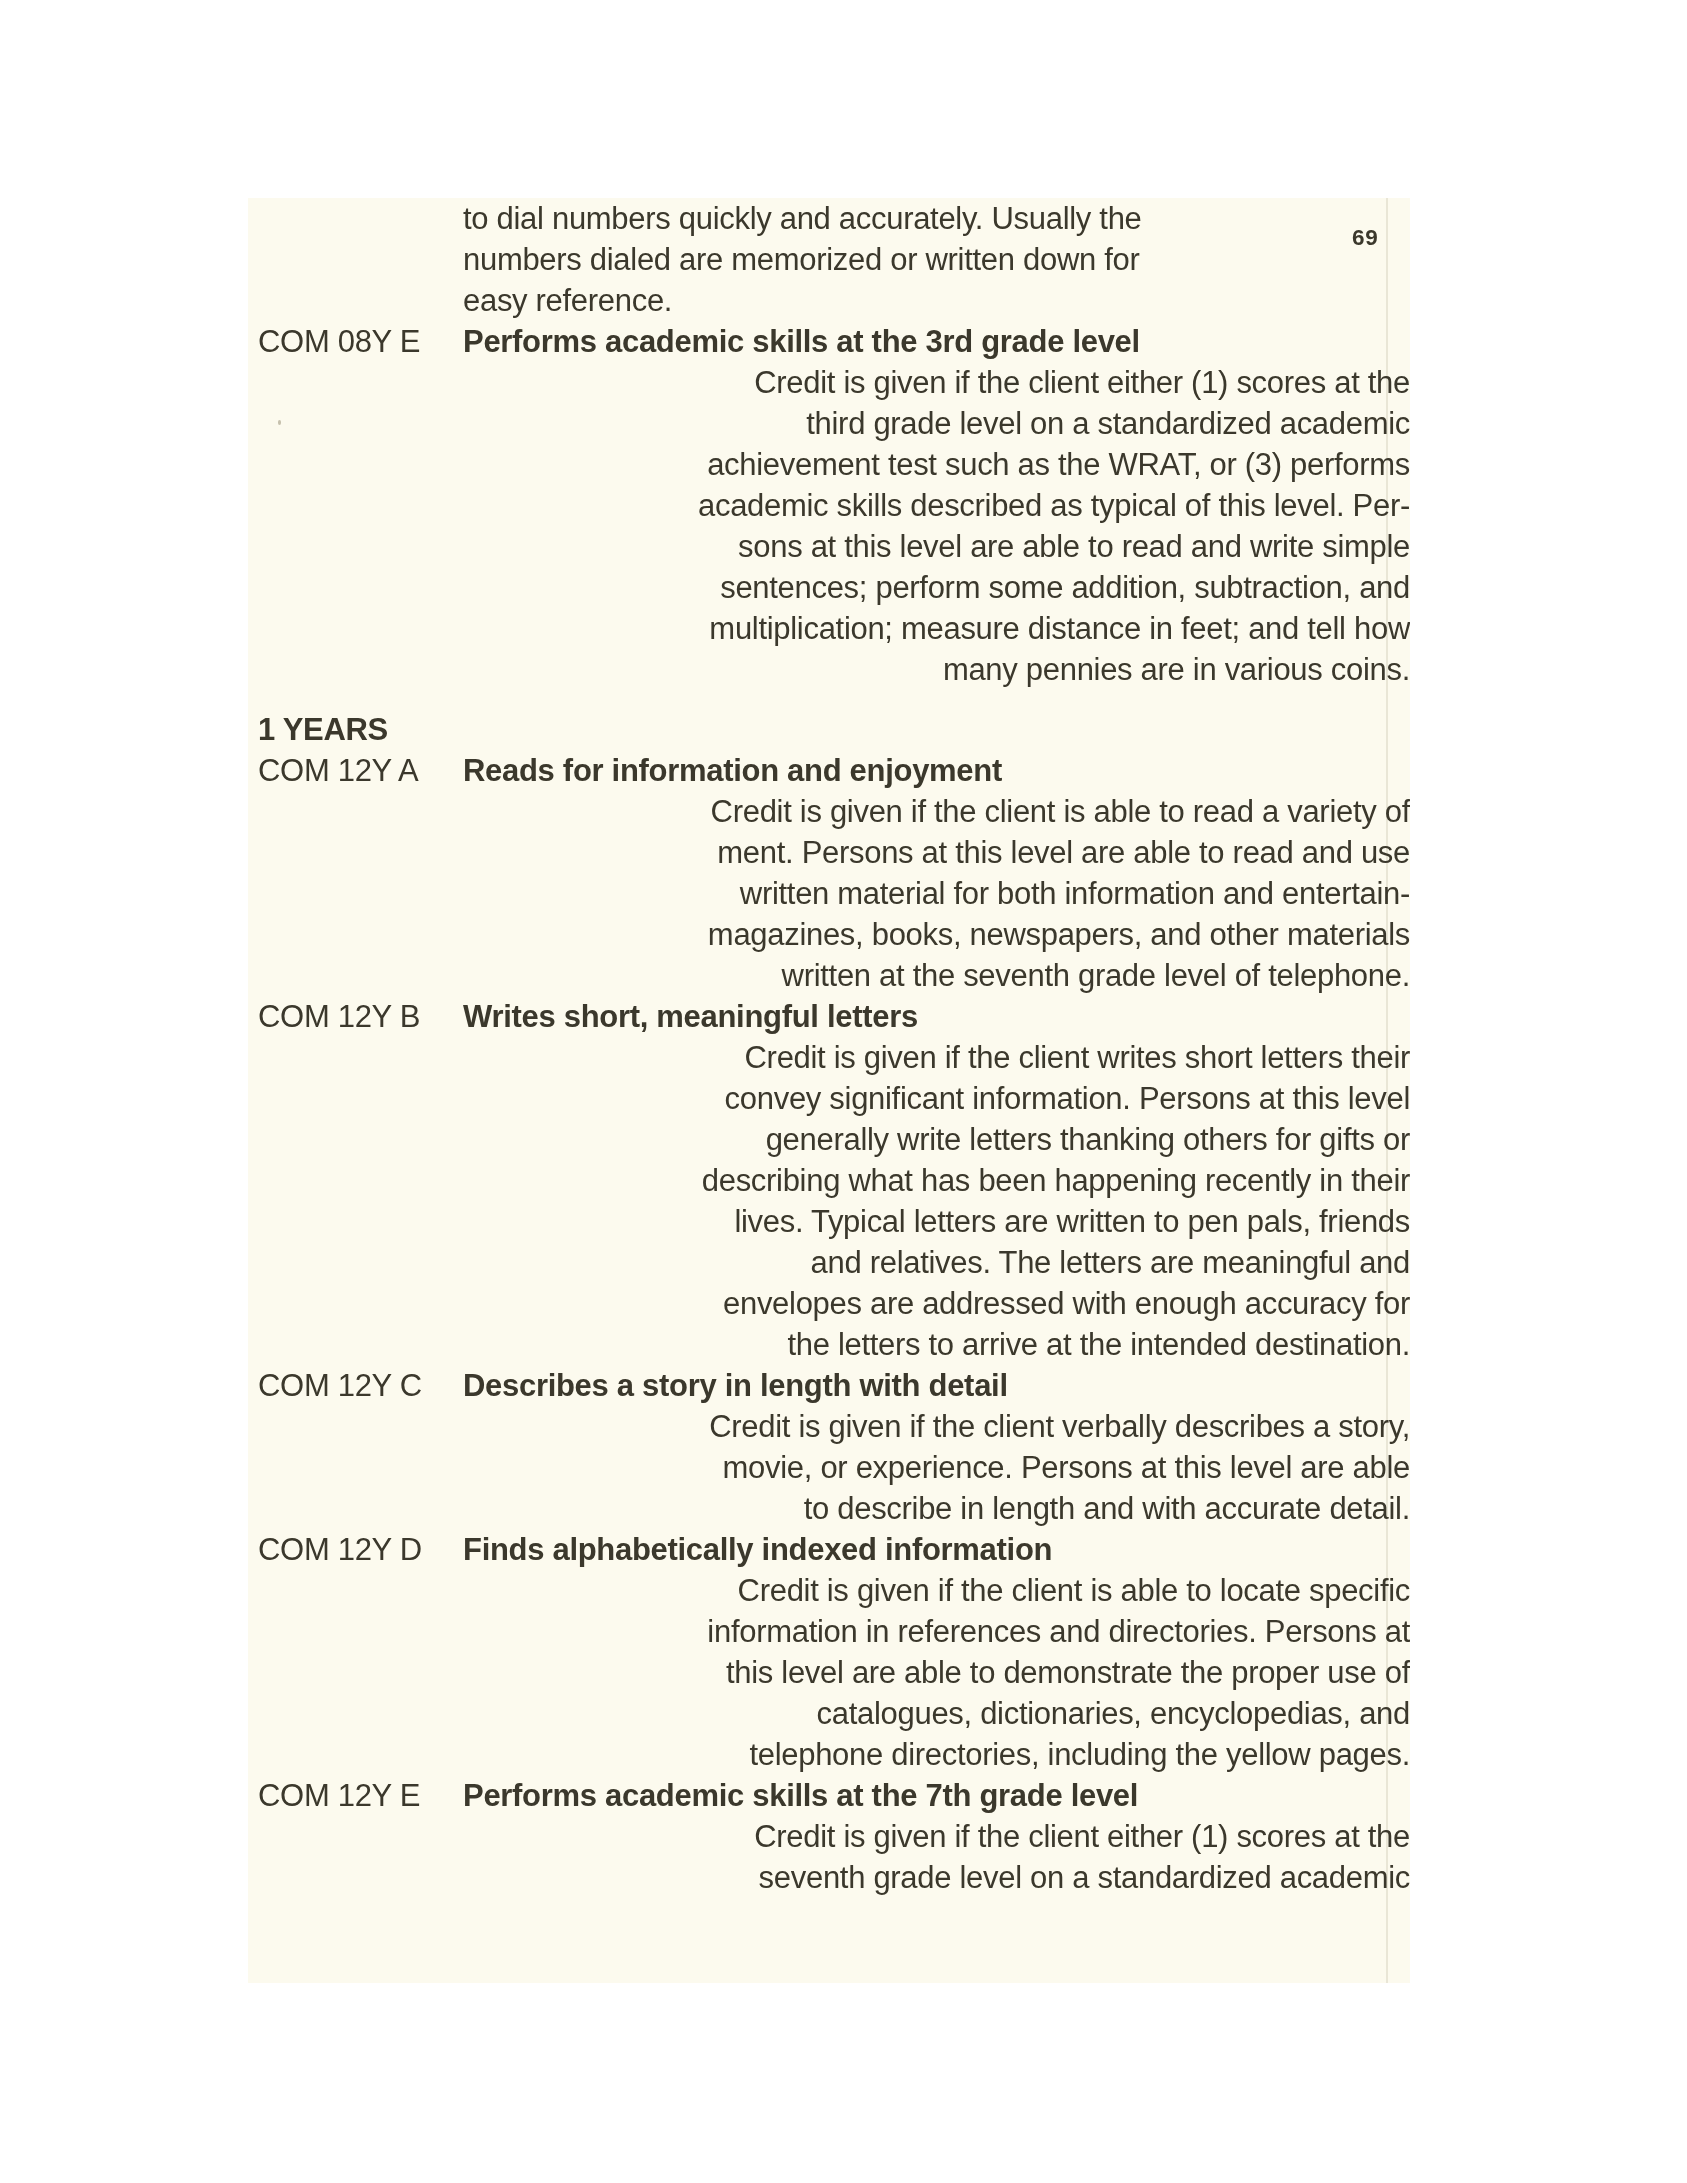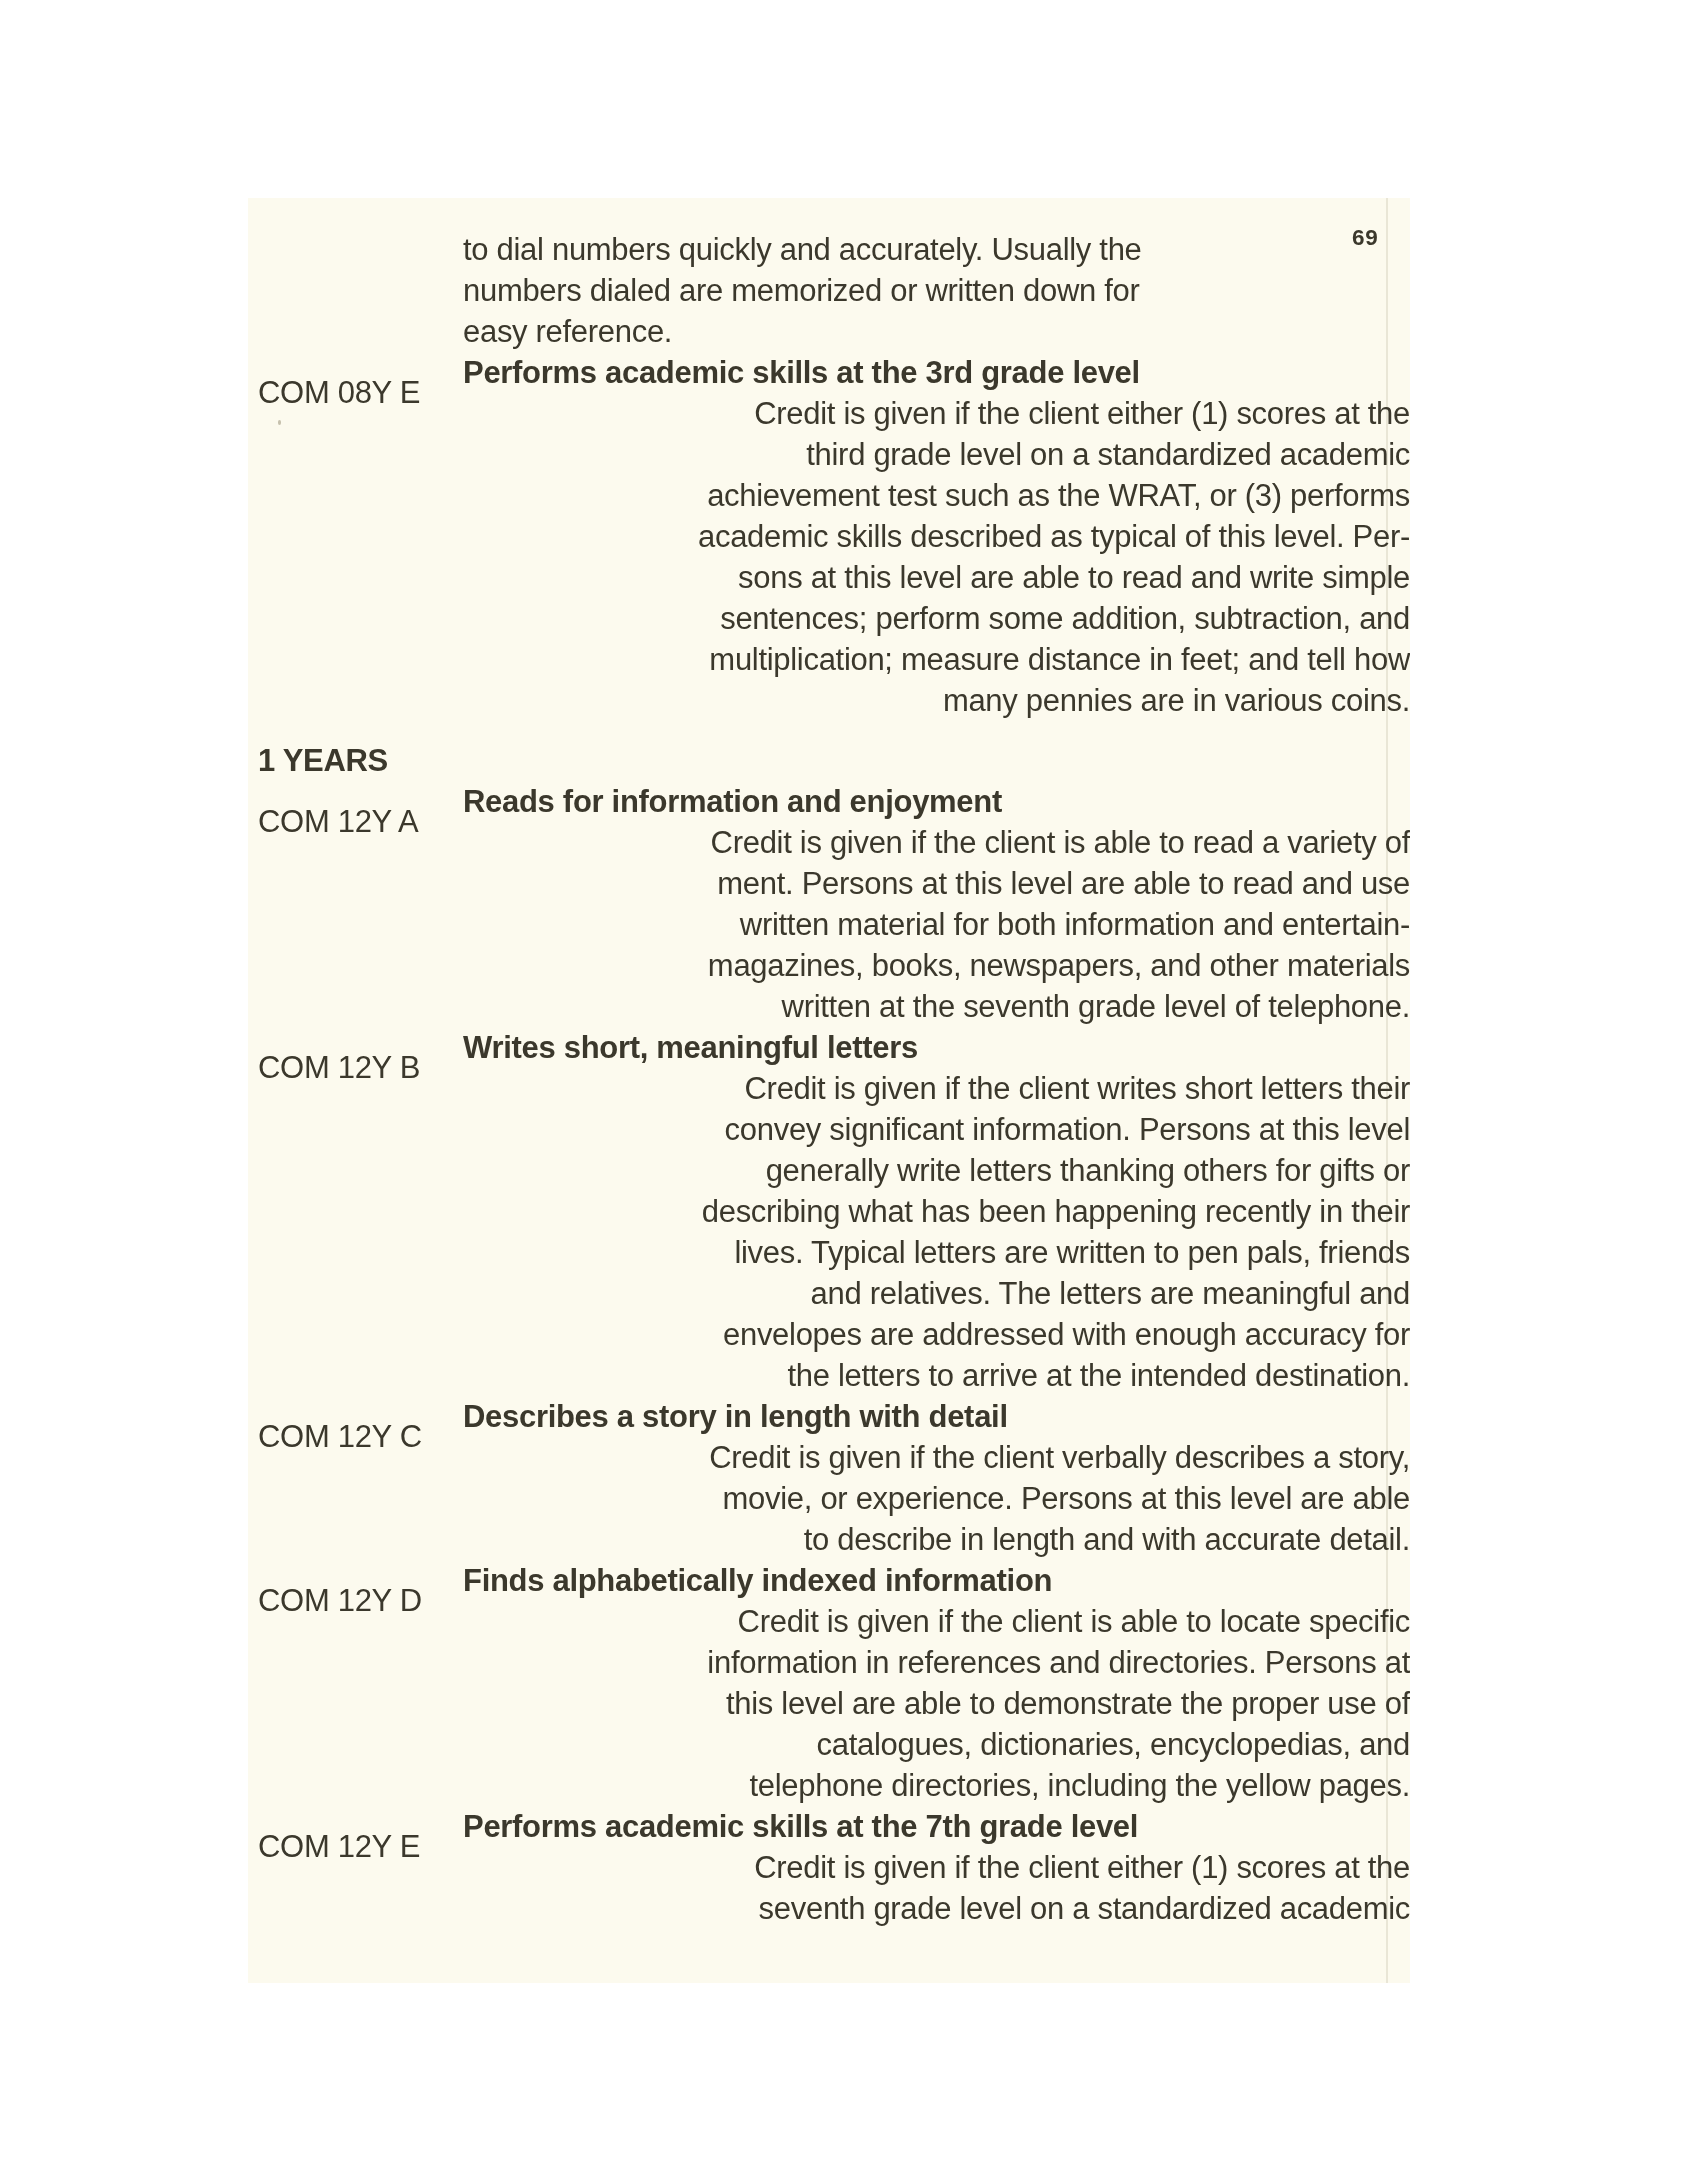--- a/index.html
+++ b/index.html
@@ -33,34 +33,34 @@
   }
   .page-number {
     position: absolute;
     left: 1104px; top: 26.5px;
     font-size: 22.5px;
     font-weight: bold;
     letter-spacing: 0.7px;
   }
   .content {
     position: absolute;
-    left: 0; top: 31px;
+    left: 0; top: 0;
     width: 100%;
   }
   .line, .code, .title, .section-heading {
     font-size: 31px;
     line-height: 41px;
     letter-spacing: -0.3px;
     white-space: nowrap;
   }
   .intro { margin-left: 215px; }
   .entry { position: relative; }
   .entry .code {
     position: absolute;
-    left: 10px; top: 0; margin-top: 20px;
+    left: 10px; top: 0;
   }
   .entry .title {
     margin-left: 215px;
     font-weight: bold;
   }
   .entry .body { margin-left: 91px; text-align: right; }
   .section-heading {
     margin-left: 10px;
     margin-top: 18.5px;
     font-weight: bold;

